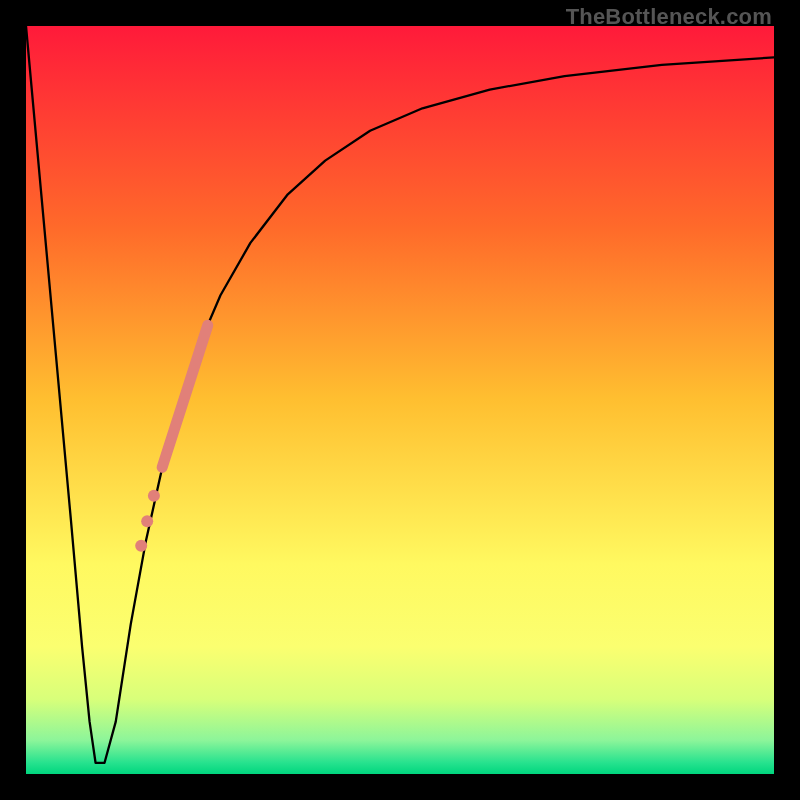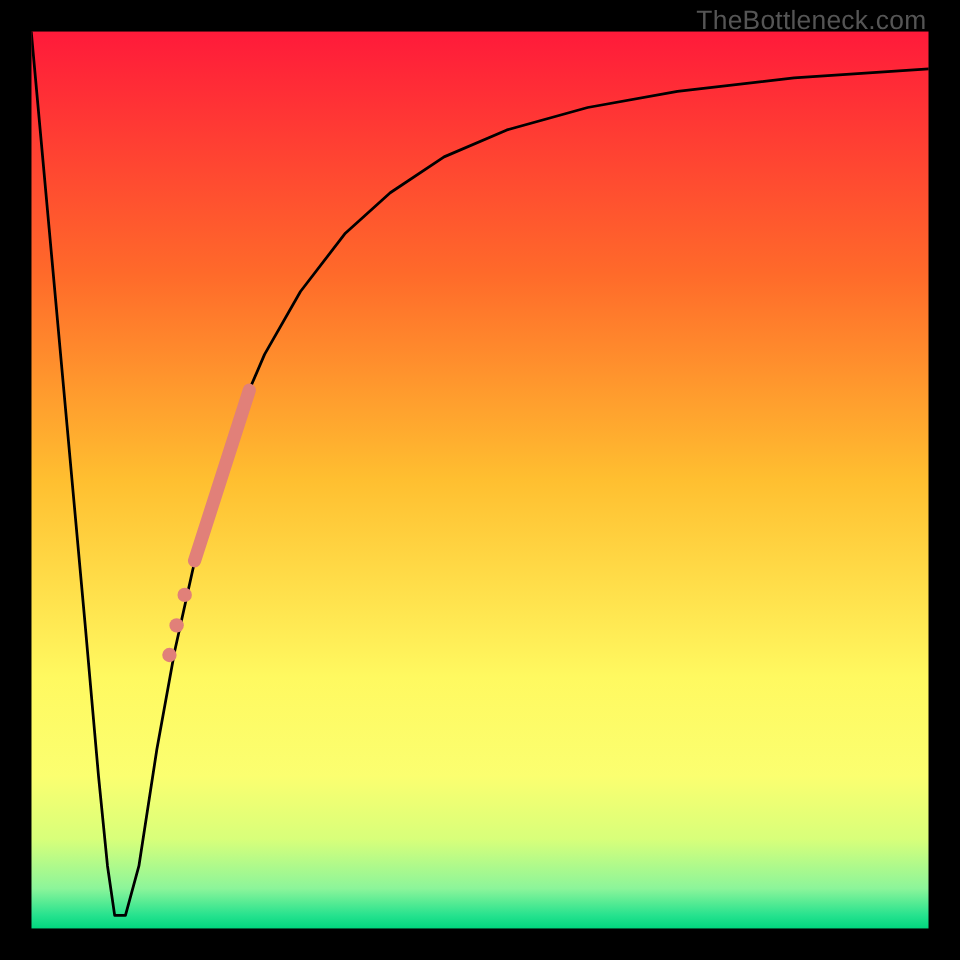--- a/index.html
+++ b/index.html
@@ -24,21 +24,21 @@
     width: 748px;
     height: 748px;
     overflow: hidden;
   }
   .watermark {
     position: absolute;
     top: 4px;
     right: 28px;
     color: #555;
     font-size: 22px;
-    font-weight: 400;
+    font-weight: 700;
     letter-spacing: 0.2px;
     user-select: none;
   }
   svg {
     position: absolute;
     left: 0; top: 0;
   }
 </style>
 </head>
 <body>

